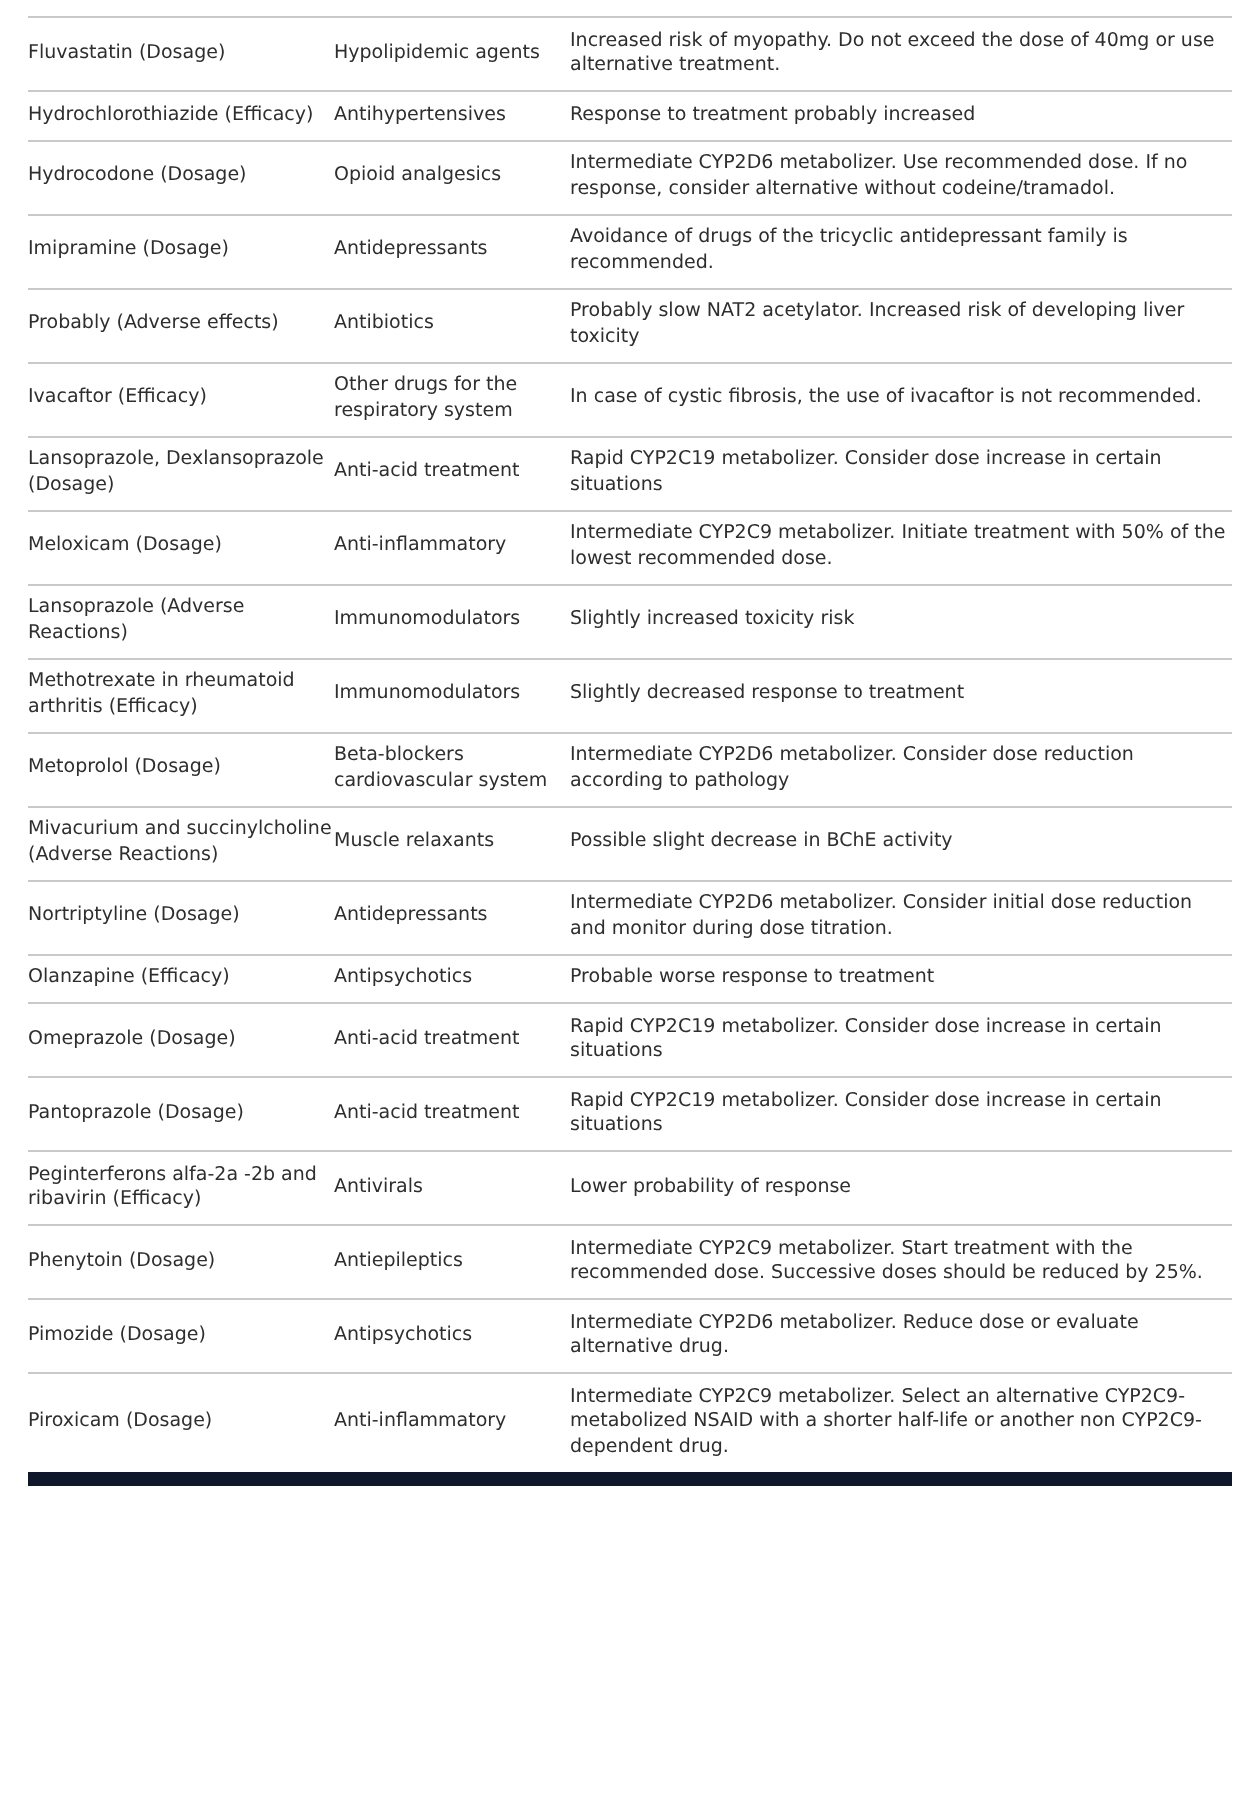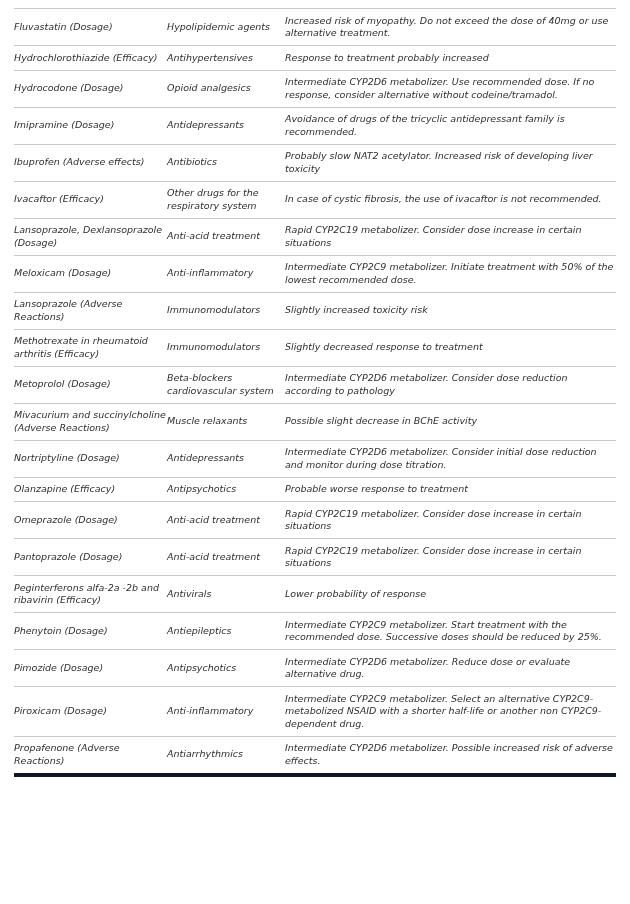--- a/index.html
+++ b/index.html
@@ -21,22 +21,21 @@
     top: 8px;
     width: 602px;
   }
   table.pgx-table {
     width: 100%;
     border-collapse: collapse;
     table-layout: fixed;
     font-size: 9.5px;
     line-height: 12.5px;
     color: #2e2e2e;
-    border-bottom: 4px solid #0f172a;
-    font-style: italic;
+    border-bottom: 7px solid #0f172a;
   }
   table.pgx-table col.col-drug { width: 153px; }
   table.pgx-table col.col-category { width: 118px; }
   table.pgx-table col.col-recommendation { width: 331px; }
   table.pgx-table td {
     border-top: 1px solid #c9c9c9;
     vertical-align: middle;
     padding: 5.5px 0;
     text-align: left;
     word-wrap: break-word;
@@ -70,21 +69,21 @@
     <td class="c-drug">Hydrocodone (Dosage)</td>
     <td class="c-category">Opioid analgesics</td>
     <td class="c-recommendation">Intermediate CYP2D6 metabolizer. Use recommended dose. If no response, consider alternative without codeine/tramadol.</td>
   </tr>
         <tr>
     <td class="c-drug">Imipramine (Dosage)</td>
     <td class="c-category">Antidepressants</td>
     <td class="c-recommendation">Avoidance of drugs of the tricyclic antidepressant family is recommended.</td>
   </tr>
         <tr>
-    <td class="c-drug">Ibuprofen (Adverse effects)</td>
+    <td class="c-drug">Probably (Adverse effects)</td>
     <td class="c-category">Antibiotics</td>
     <td class="c-recommendation">Probably slow NAT2 acetylator. Increased risk of developing liver toxicity</td>
   </tr>
         <tr>
     <td class="c-drug">Ivacaftor (Efficacy)</td>
     <td class="c-category">Other drugs for the respiratory system</td>
     <td class="c-recommendation">In case of cystic fibrosis, the use of ivacaftor is not recommended.</td>
   </tr>
         <tr>
     <td class="c-drug">Lansoprazole, Dexlansoprazole (Dosage)</td>
@@ -149,20 +148,15 @@
         <tr>
     <td class="c-drug">Pimozide (Dosage)</td>
     <td class="c-category">Antipsychotics</td>
     <td class="c-recommendation">Intermediate CYP2D6 metabolizer. Reduce dose or evaluate alternative drug.</td>
   </tr>
         <tr>
     <td class="c-drug">Piroxicam (Dosage)</td>
     <td class="c-category">Anti-inflammatory</td>
     <td class="c-recommendation">Intermediate CYP2C9 metabolizer. Select an alternative CYP2C9-metabolized NSAID with a shorter half-life or another non CYP2C9-dependent drug.</td>
   </tr>
-        <tr>
-    <td class="c-drug">Propafenone (Adverse Reactions)</td>
-    <td class="c-category">Antiarrhythmics</td>
-    <td class="c-recommendation">Intermediate CYP2D6 metabolizer. Possible increased risk of adverse effects.</td>
-  </tr>
       </tbody>
   </table>
 </div>
 
 </body></html>

